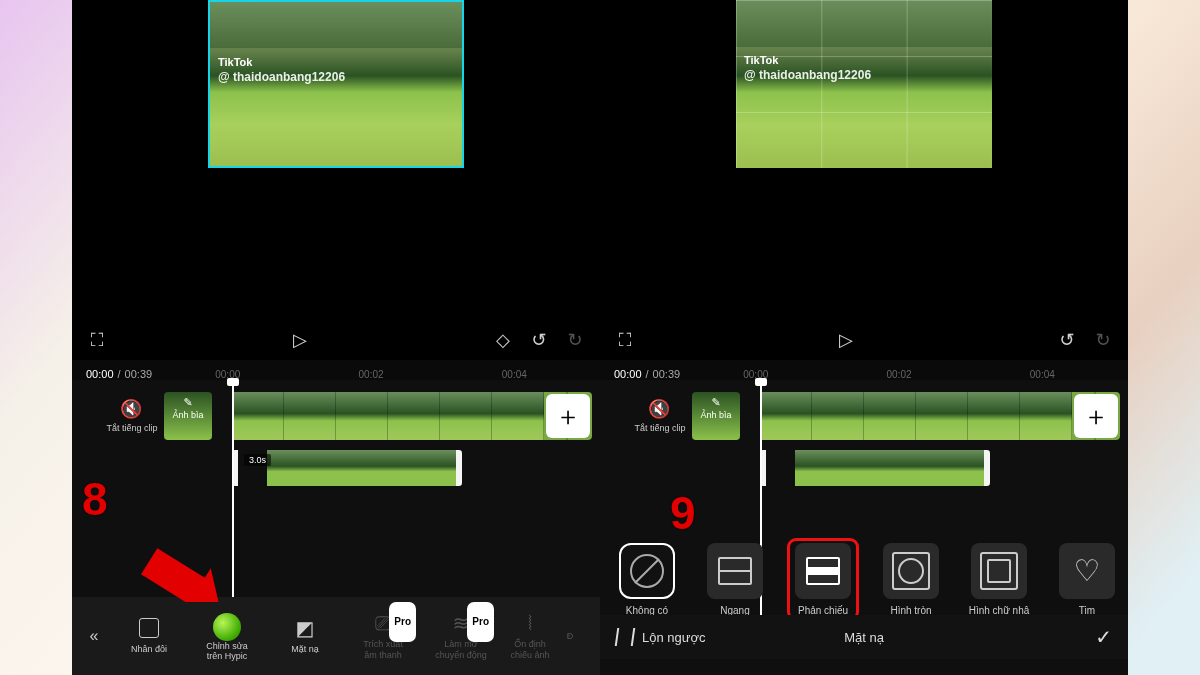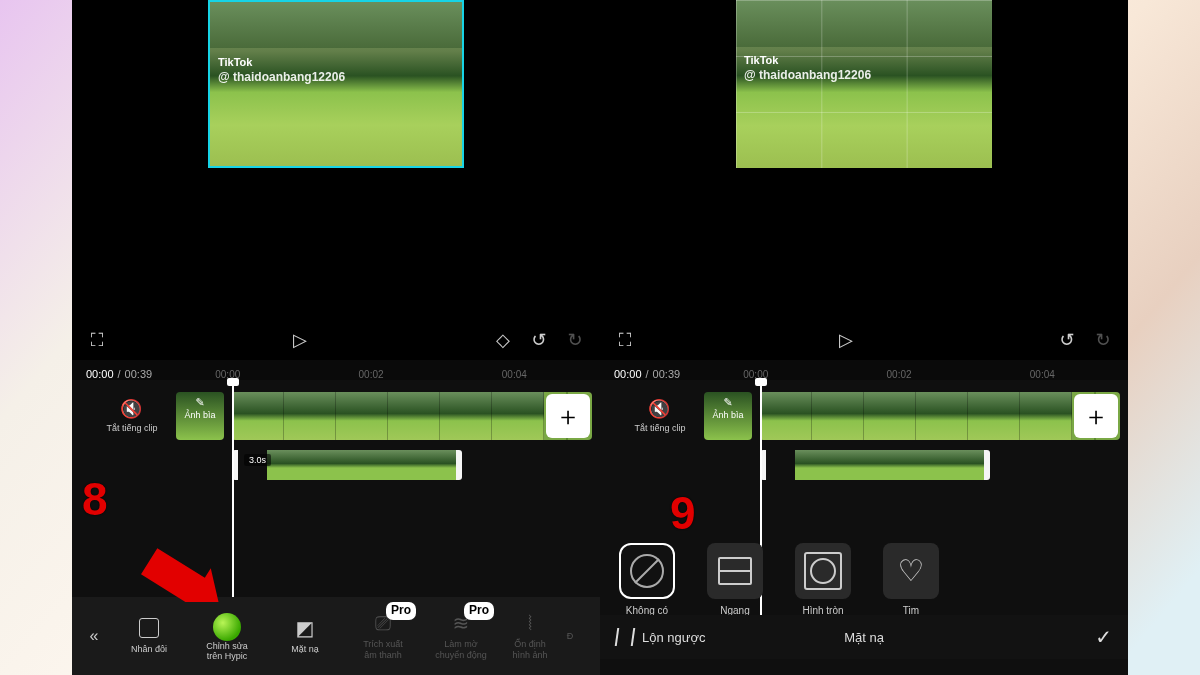--- a/index.html
+++ b/index.html
@@ -102,21 +102,21 @@
     position:absolute;
     left:30px; top:18px;
     text-align:center;
     color:#ccc;
     font-size:9px;
     width:60px;
   }
   .mute-clip .mic { font-size:18px; display:block; margin-bottom:3px; }
   .cover-chip {
     position:absolute;
-    left:104px; top:12px;
+    left:92px; top:12px;
     width:48px; height:48px;
     background: linear-gradient(to bottom,#2a5222,#8cc24c);
     border-radius:4px;
     color:#fff;
     font-size:9px;
     text-align:center;
     padding-top:18px;
   }
   .cover-chip::before {
     content:"✎";
@@ -138,21 +138,21 @@
     width:44px; height:44px;
     background:#fff; color:#000;
     border-radius:6px;
     display:flex; align-items:center; justify-content:center;
     font-size:26px; font-weight:300;
     margin:2px;
   }
   .track-sub {
     position:absolute;
     left:160px; top:70px;
-    width:230px; height:30px;
+    width:230px; height:36px;
     border-radius:3px;
     display:flex;
     overflow:hidden;
     border-left:6px solid #f5f5f5;
     border-right:6px solid #f5f5f5;
     padding-left:29px;
   }
   .track-sub div { flex:1; background:linear-gradient(to bottom,#6a8f5c 0%,#2a5222 45%,#8cc24c 60%); }
   .track-sub .dur {
     position:absolute; left:6px; top:4px;
@@ -196,22 +196,22 @@
   }
   .bt-item.dim { color:#555; }
   .bt-item .ico { font-size:20px; display:block; margin-bottom:4px; }
   .bt-item .robox {
      display:inline-block; width:20px; height:20px; border:1.5px solid currentColor; border-radius:3px; margin-bottom:4px;
   }
   .pro-badge {
     position:absolute;
     top:-6px; right:6px;
     background:#fff; color:#000;
-    font-size:12px; font-weight:700;
-    padding:2px 5px; border-radius:7px;
+    font-size:10px; font-weight:700;
+    padding:14px 5px; border-radius:7px;
   }
   .hypic-dot {
     position:absolute;
     top:6px; left:50%; transform:translateX(-50%);
     width:28px; height:28px; border-radius:50%;
     background: radial-gradient(circle at 35% 35%, #b8f556, #3aa800 70%);
   }
 
   
   .mask-row {
@@ -377,21 +377,21 @@
         </div>
         <div class="bt-item dim">
           <span class="pro-badge">Pro</span>
           <span class="ico">≋</span>
           <div style="white-space:pre-line">Làm mờ
 chuyển động</div>
         </div>
         <div class="bt-item dim" style="width:60px">
           <span class="ico">⦚</span>
           <div style="white-space:pre-line">Ổn định
-hình ảnh</div>
+chiếu ảnh</div>
         </div>
         <div class="bt-item dim" style="width:20px">
           <span>Đ</span>
         </div>
       </div>
     </div>
 
     <div class="step-num" style="left:10px; top:472px;">8</div>
     <svg class="arrow8" viewBox="0 0 120 70">
       <defs></defs>
@@ -460,23 +460,31 @@
 
       <div class="mask-row">
         <div class="mask-opt selected">
           <div class="shape shape-none"></div>
           <div>Không có</div>
         </div>
         <div class="mask-opt">
           <div class="shape shape-h"></div>
           <div>Ngang</div>
         </div>
+        <div class="mask-opt hl">
+          <div class="shape shape-mirror"></div>
+          <div>Phản chiếu</div>
+        </div>
         <div class="mask-opt">
           <div class="shape circ-in-sq"></div>
           <div>Hình tròn</div>
+        </div>
+        <div class="mask-opt">
+          <div class="shape sq-in-sq"></div>
+          <div>Hình chữ nhậ</div>
         </div>
         <div class="mask-opt">
           <div class="shape heart"></div>
           <div>Tim</div>
         </div>
       </div>
 
       <div class="mask-footer">
         <span class="flip-ico"></span>
         <span>Lộn ngược</span>

